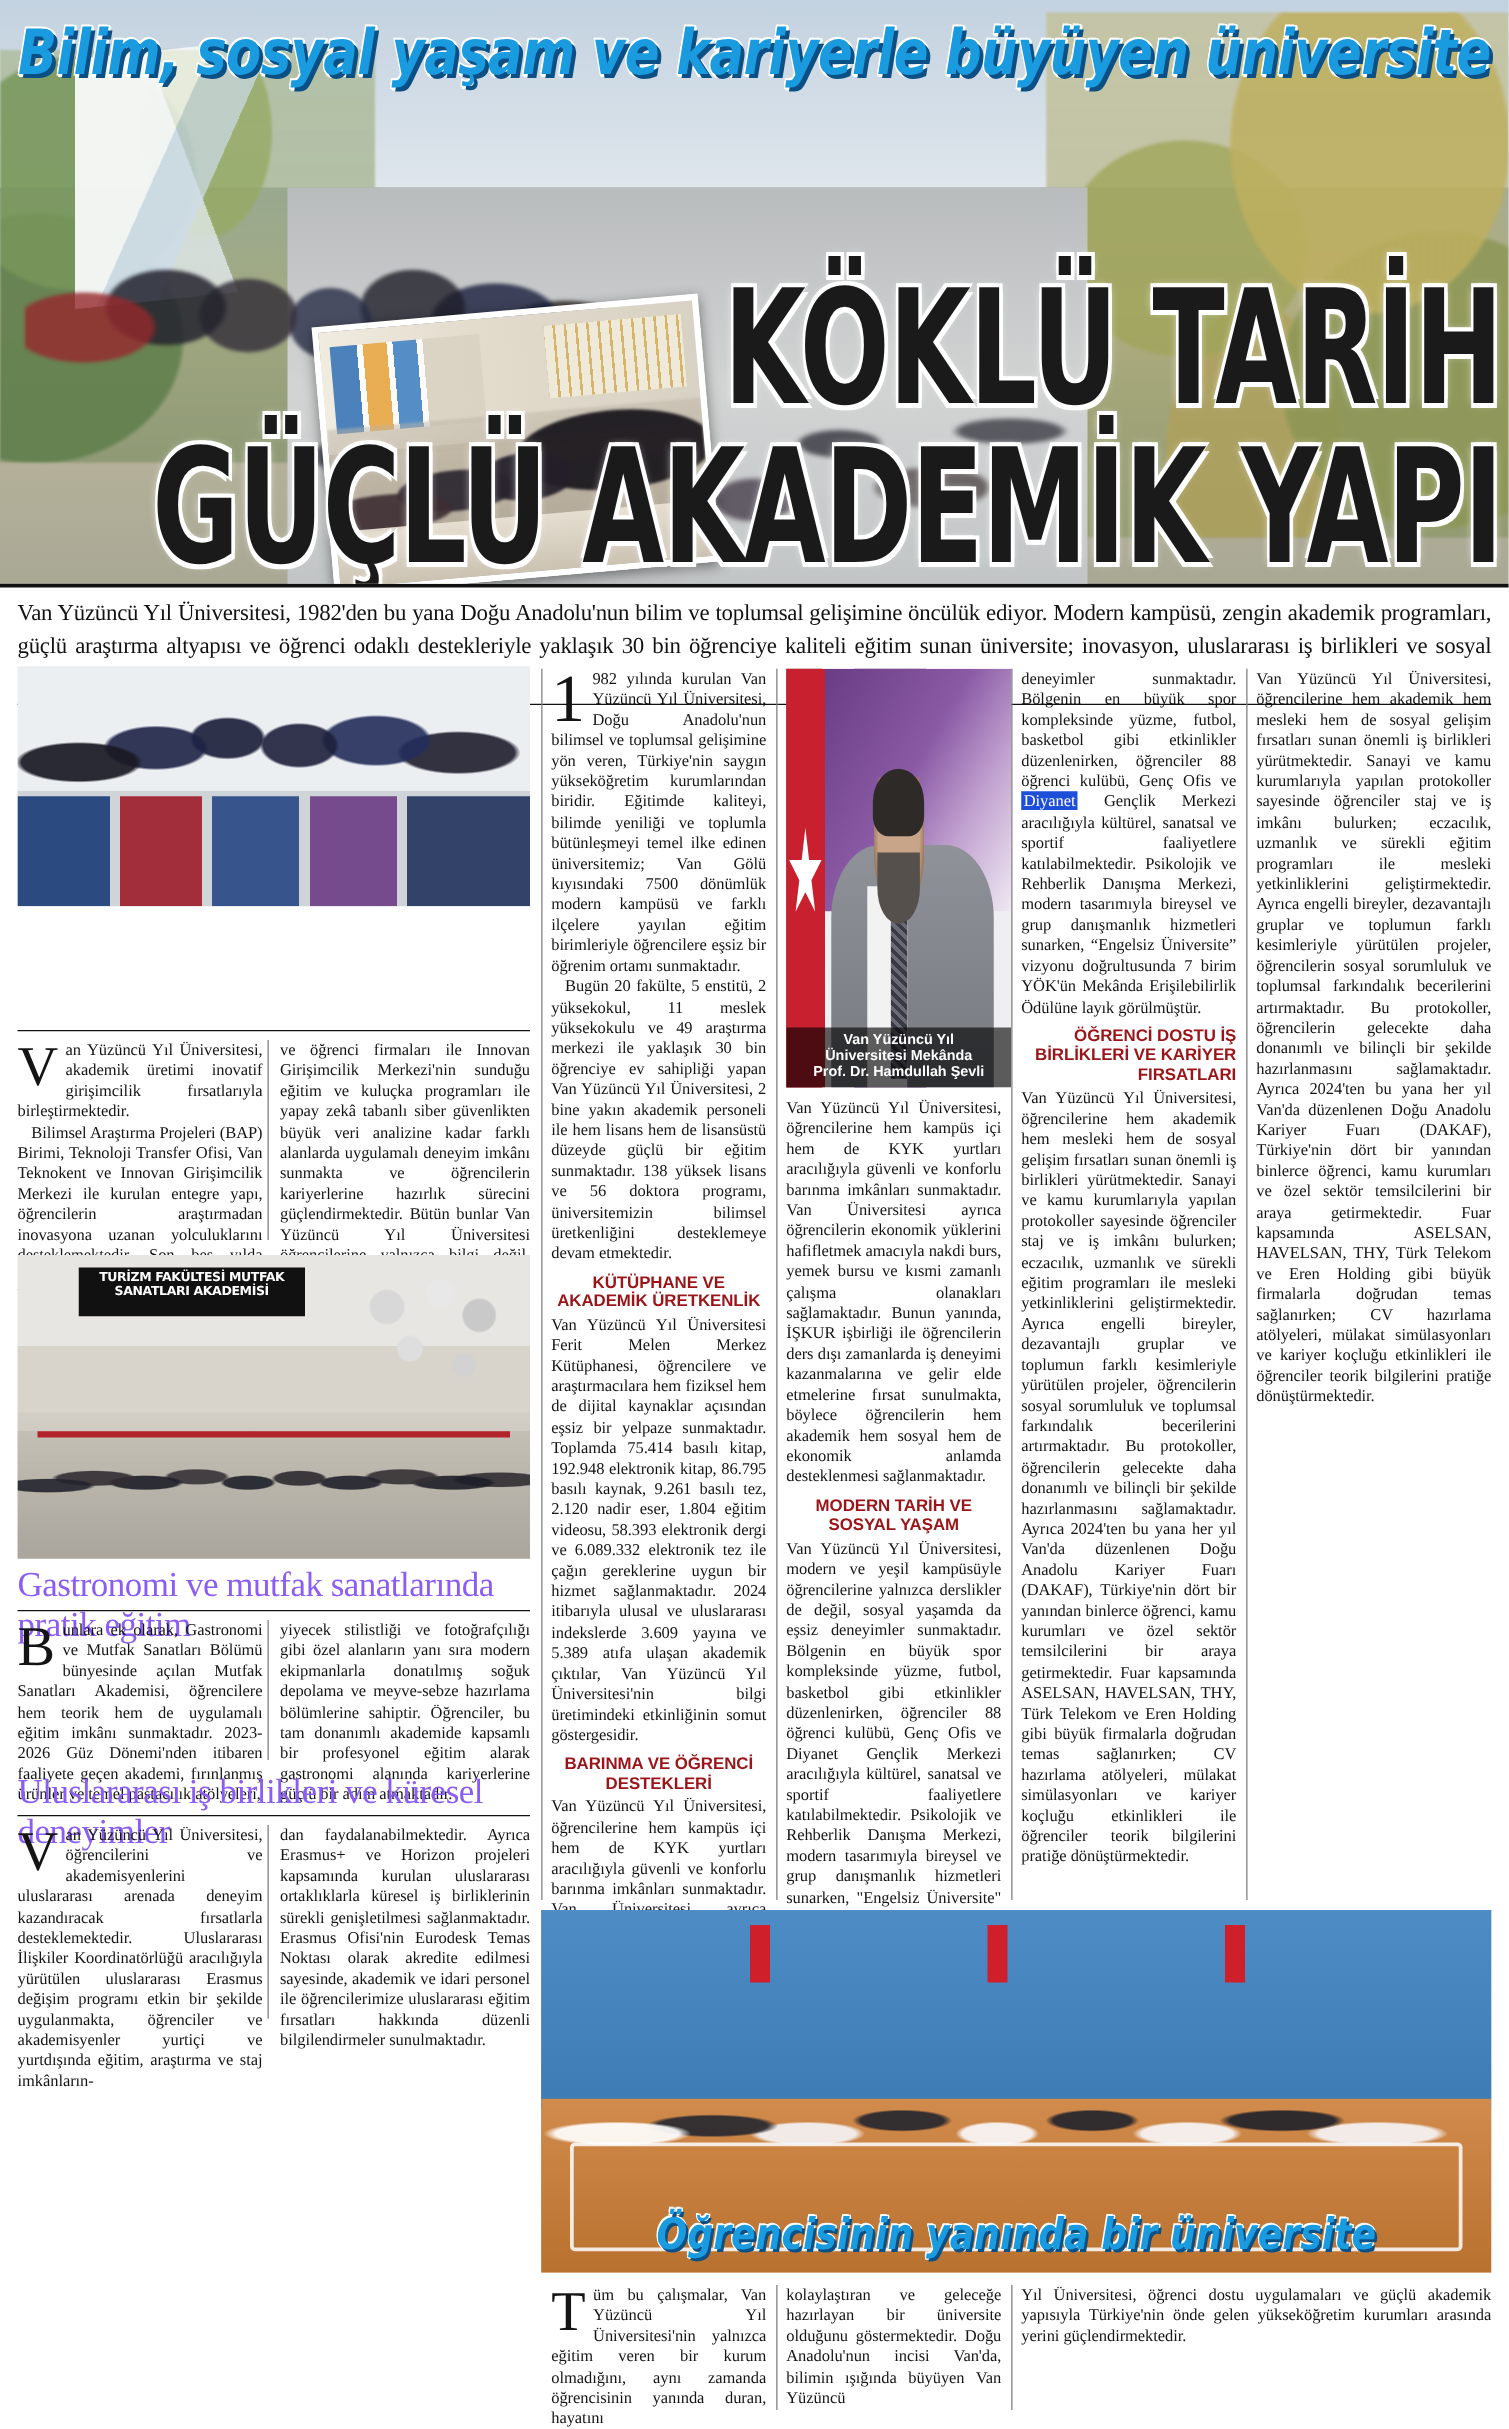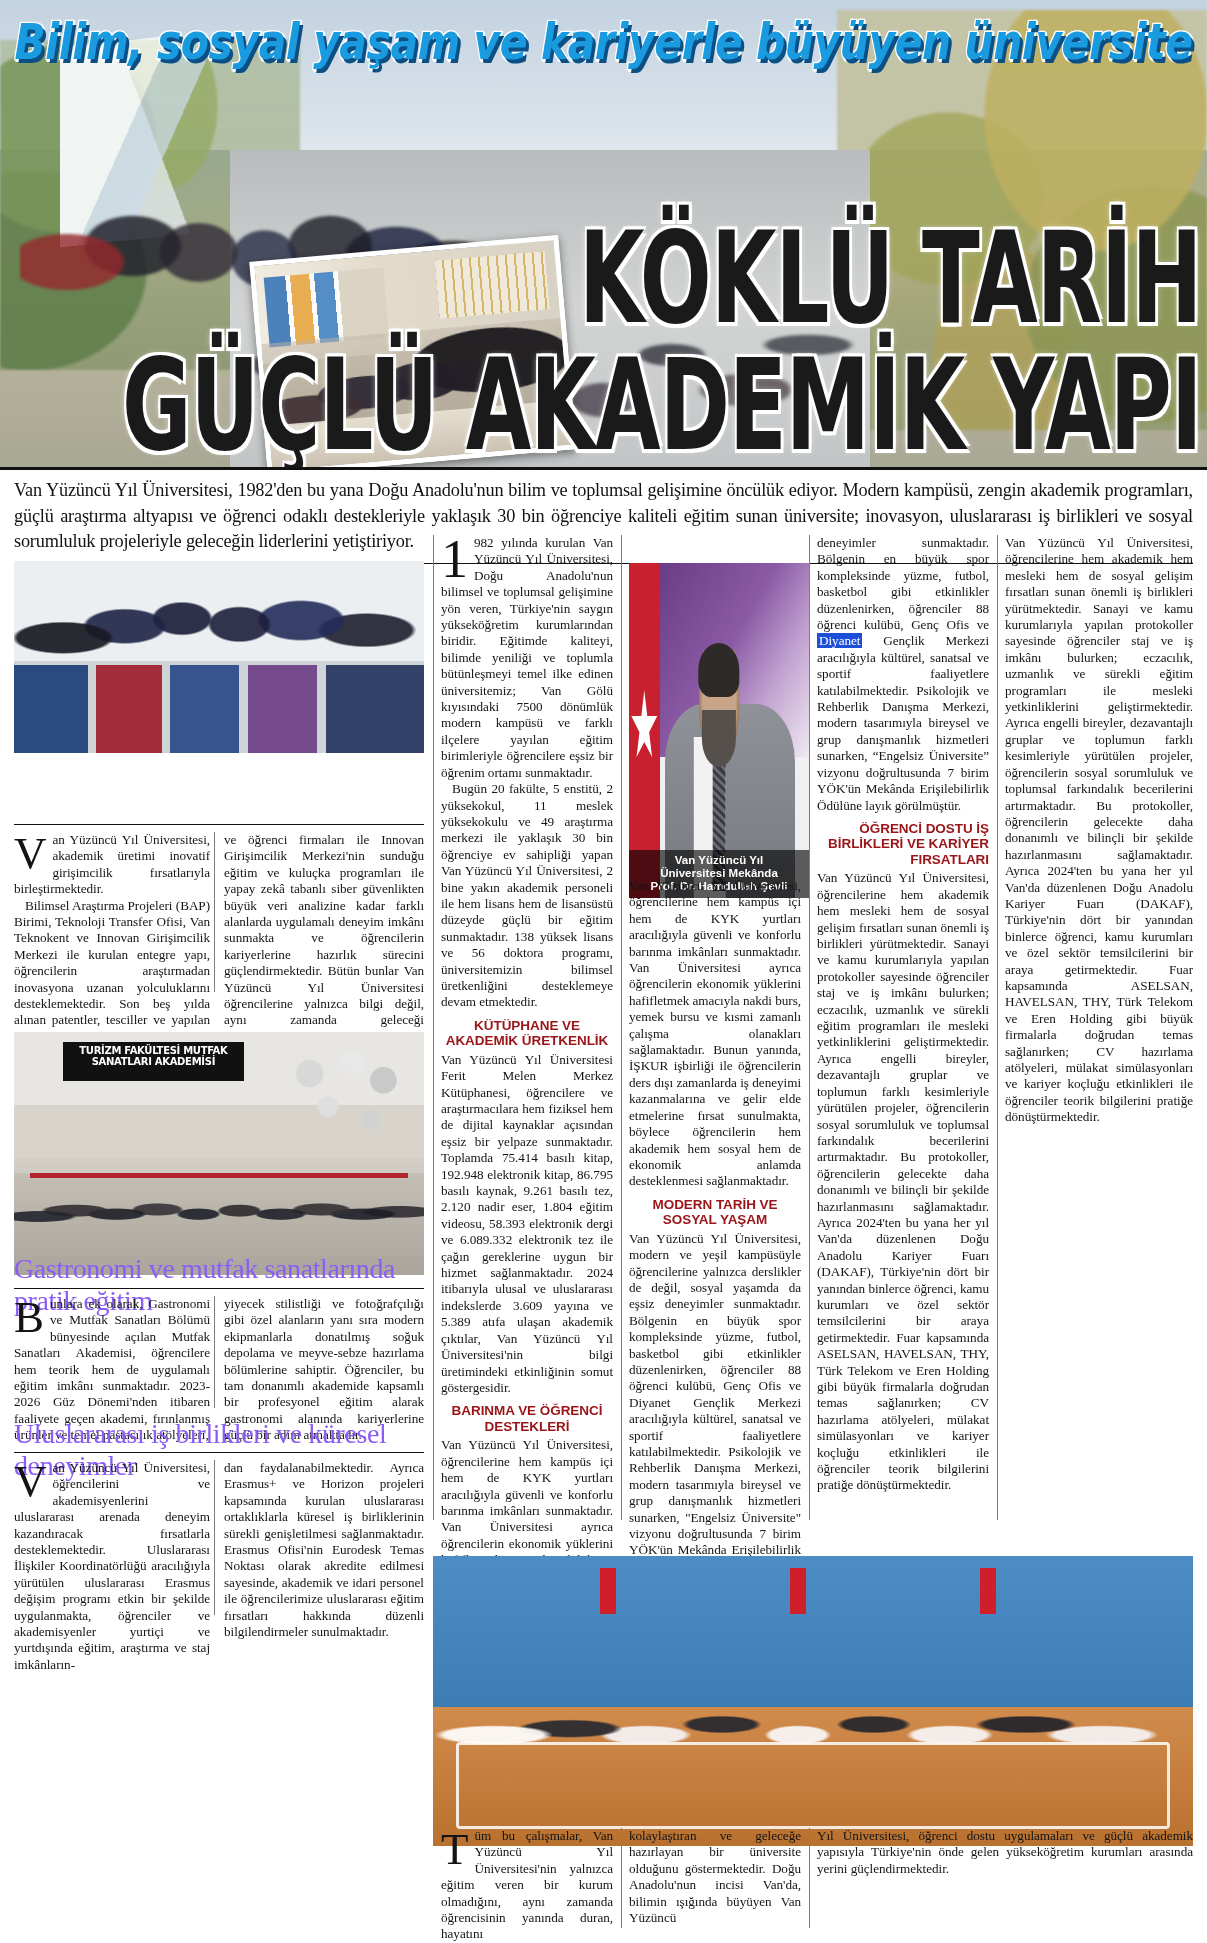--- a/index.html
+++ b/index.html
@@ -237,21 +237,21 @@
   }
   .sec-head {
     font-family:"Liberation Serif", serif;
     font-size:28px;
     line-height:32px;
     color:#8b5cf6;
     letter-spacing:-.4px;
   }
 
   
-  .photo { position:absolute; overflow:hidden; background:#d9d9d9;margin-top:28px; }
+  .photo { position:absolute; overflow:hidden; background:#d9d9d9; }
 
   .ph-lab {
     background:
       radial-gradient(ellipse at 12% 40%, rgba(25,25,35,.92) 0 9%, transparent 10%),
       radial-gradient(ellipse at 27% 34%, rgba(30,35,70,.9) 0 9%, transparent 10%),
       radial-gradient(ellipse at 41% 30%, rgba(25,28,55,.9) 0 8%, transparent 9%),
       radial-gradient(ellipse at 55% 33%, rgba(30,32,60,.9) 0 9%, transparent 10%),
       radial-gradient(ellipse at 70% 31%, rgba(35,45,90,.9) 0 10%, transparent 11%),
       radial-gradient(ellipse at 86% 36%, rgba(30,30,45,.9) 0 9%, transparent 10%),
       linear-gradient(to bottom,#eceff2 0 52%, #cfd4d8 52% 100%);
@@ -555,20 +555,23 @@
   </div>
 
   <div class="photo ph-gym" style="left:433px; top:1528px; width:760px; height:290px;">
     <div class="wall"></div>
     <div class="flagdeco" style="left:22%;"></div>
     <div class="flagdeco" style="left:47%;"></div>
     <div class="flagdeco" style="left:72%;"></div>
     <div class="floor"></div>
     <div class="courtline"></div>
     <div class="players"></div>
+    <div class="gym-banner">
+      <span class="gym-banner-text">Öğrencisinin yanında bir üniversite</span>
+    </div>
   </div>
 
   <div class="bodytext dropcap-wrap" style="position:absolute; left:441px; top:1828px; width:172px; height:105px;">
     <span class="dropcap">T</span>
     <p class="noind">üm bu çalışmalar, Van Yüzüncü Yıl Üniversitesi'nin yalnızca eğitim veren bir kurum olmadığını, aynı zamanda öğrencisinin yanında duran, hayatını</p>
   </div>
   <div class="col-rule" style="left:621px; top:1828px; height:100px;"></div>
   <div class="bodytext" style="position:absolute; left:629px; top:1828px; width:172px; height:105px;">
     <p class="noind">kolaylaştıran ve geleceğe hazırlayan bir üniversite olduğunu göstermektedir. Doğu Anadolu'nun incisi Van'da, bilimin ışığında büyüyen Van Yüzüncü</p>
   </div>

